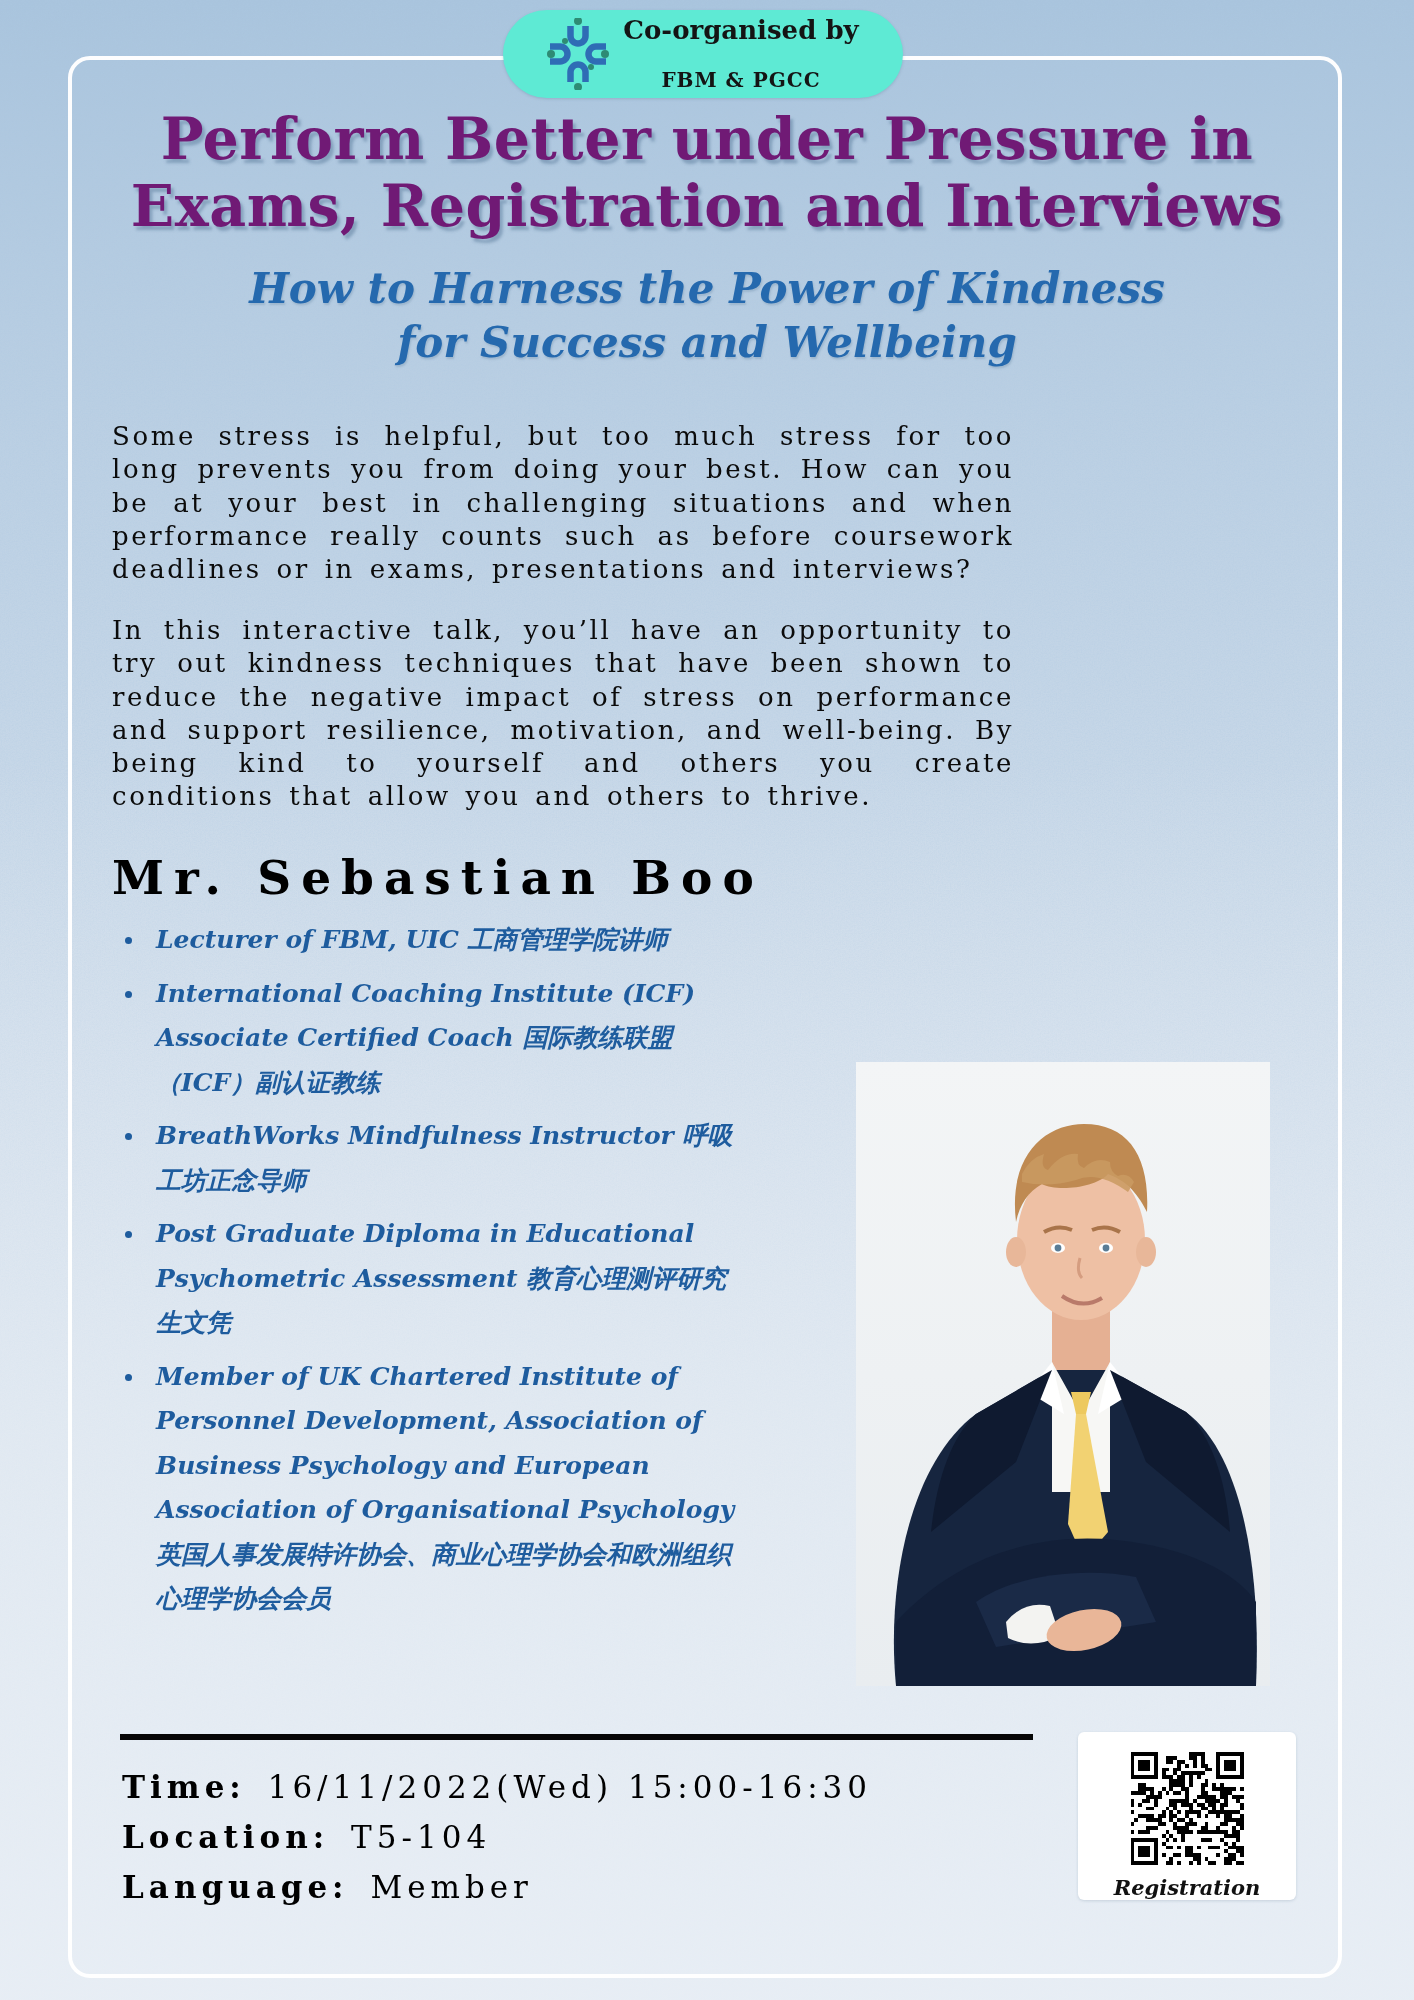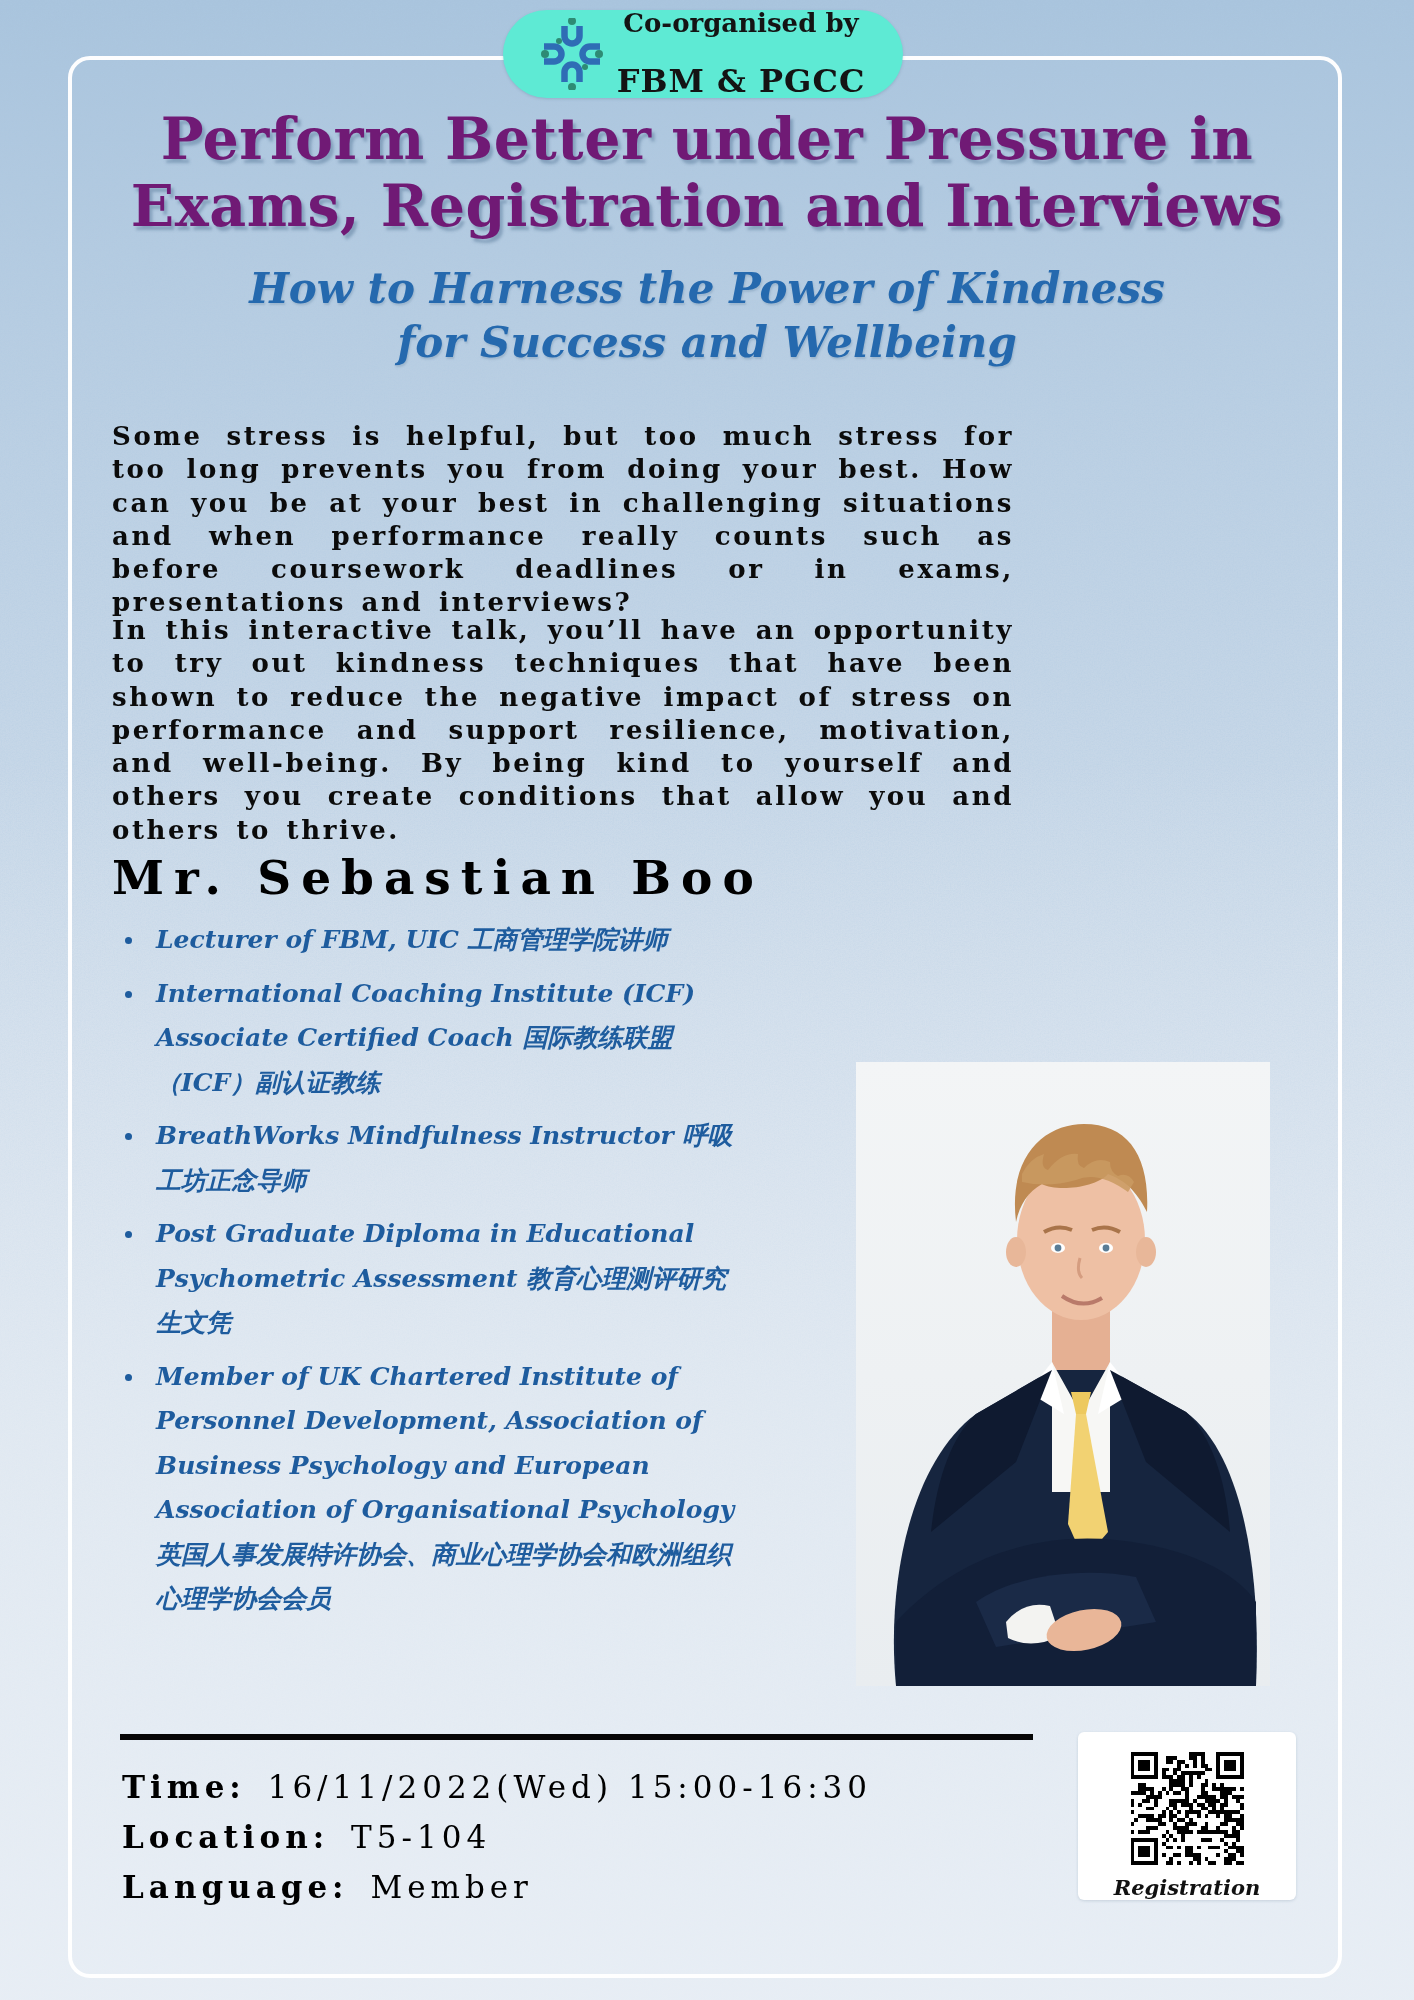--- a/index.html
+++ b/index.html
@@ -14,31 +14,31 @@
   
   .frame{position:absolute;left:68px;top:56px;width:1274px;height:1922px;box-sizing:border-box;
     border:4px solid rgba(255,255,255,.97);border-radius:22px;}
   
   .badge{position:absolute;left:50%;top:10px;transform:translateX(-51%);
     width:400px;height:88px;background:#5eead4;border-radius:48px;
     display:flex;align-items:center;justify-content:center;gap:14px;
     box-shadow:0 1px 3px rgba(70,100,130,.25);}
   .badge-lines{text-align:center;color:#141414;line-height:1.15;}
   .badge-line1{font-weight:bold;font-size:26px;}
-  .badge-line2{font-weight:bold;font-size:32px;letter-spacing:1px;margin-top:24px;}
+  .badge-line2{font-weight:bold;font-size:20px;letter-spacing:1px;margin-top:24px;}
   
   .title{position:absolute;left:78px;width:1258px;top:106px;text-align:center;
     color:#701a75;font-weight:bold;font-size:57px;line-height:1.17;letter-spacing:.5px;
     text-shadow:3px 4px 3px rgba(79,112,146,.45);}
   .subtitle{position:absolute;left:78px;width:1258px;top:262px;text-align:center;
     color:#2569ae;font-weight:bold;font-style:italic;font-size:42px;line-height:1.28;
     text-shadow:1px 2px 2px rgba(110,140,170,.35);}
   
   .para{position:absolute;left:112px;width:902px;color:#0b0b0b;
-    font-weight:bold;font-size:26px;line-height:1.28;text-align:justify;
+    font-weight:normal;font-size:26px;line-height:1.28;text-align:justify;
     letter-spacing:2.6px;word-spacing:4px;}
   .para.p1{top:420px;}
   .para.p2{top:614px;}
   
   .speaker-name{position:absolute;left:112px;top:850px;color:#000;
     font-weight:bold;font-size:47px;letter-spacing:10px;}
   .credentials{position:absolute;left:118px;top:918px;width:600px;margin:0;
     padding-left:28px;color:#1e5c9e;font-weight:bold;font-style:italic;
     font-size:25px;line-height:1.78;}
   .credentials li{margin-bottom:9px;padding-left:10px;}

